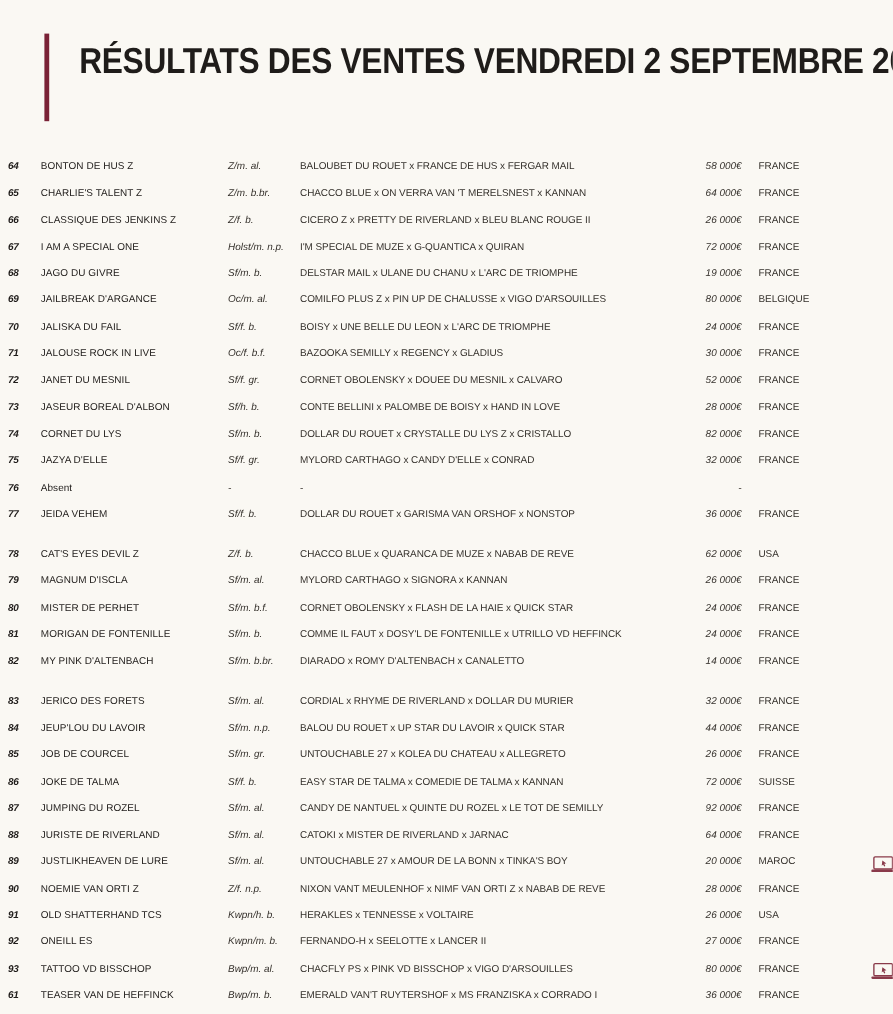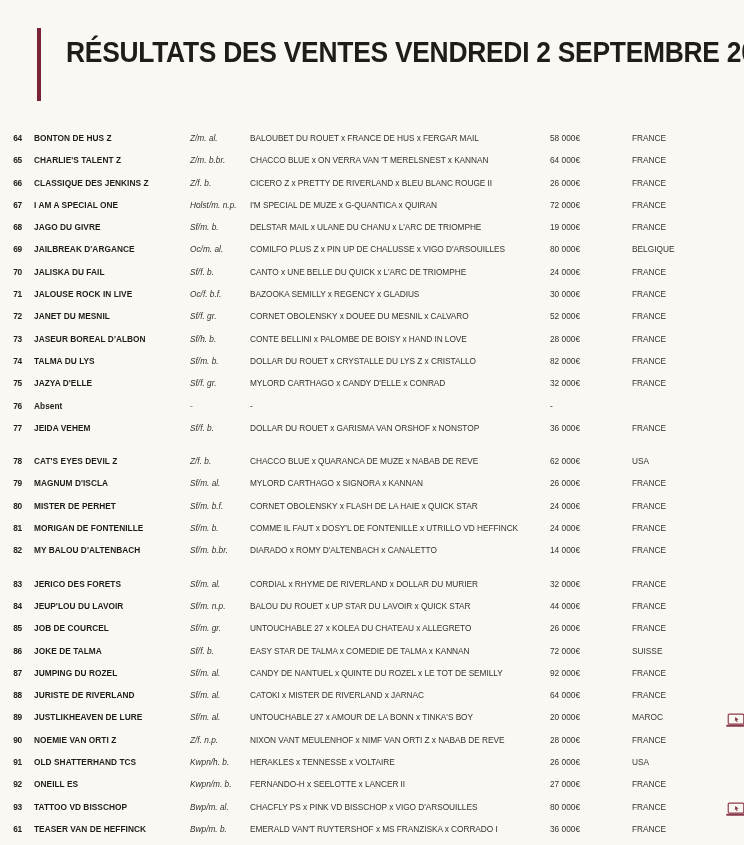--- a/index.html
+++ b/index.html
@@ -67,30 +67,31 @@
     vertical-align: top;
     font-size: 8.3px;
     line-height: 20.3px;
     height: 20.3px;
     white-space: nowrap;
     overflow: hidden;
   }
   .c-num {
     width: 22px;
     padding-left: 0 !important;
-    text-align: right;
+    text-align: center;
     font-weight: 700;
     font-size: 11px;
     color: #1f1c1a;
     letter-spacing: -0.2px;
+    font-style: italic;
   }
   .c-name {
     width: 152px;
     padding-left: 12px !important;
-    font-weight: 700;
+    font-weight: 400;
     font-size: 8.4px;
     letter-spacing: 0.05px;
     color: #1f1c1a;
   }
   .c-breed {
     width: 60px;
     padding-left: 4px !important;
     font-style: italic;
     font-size: 8px;
     color: #35312c;
@@ -98,23 +99,25 @@
   }
   .c-ped {
     width: 300px;
     padding-left: 0 !important;
     font-size: 8.2px;
     color: #35312c;
     letter-spacing: -0.05px;
   }
   .c-price {
     width: 68px;
+    text-align: right;
     padding-right: 8px !important;
     font-size: 8.6px;
     color: #35312c;
+    font-style: italic;
   }
   .c-country {
     width: 74px;
     padding-left: 6px !important;
     font-size: 8.6px;
     color: #35312c;
   }
   .c-icon {
     width: 60px;
     text-align: center;
@@ -195,21 +198,21 @@
           <td class="c-breed">Oc/m. al.</td>
           <td class="c-ped">COMILFO PLUS Z x PIN UP DE CHALUSSE x VIGO D'ARSOUILLES</td>
           <td class="c-price">80 000€</td>
           <td class="c-country">BELGIQUE</td>
           <td class="c-icon"></td>
         </tr>
         <tr>
           <td class="c-num">70</td>
           <td class="c-name">JALISKA DU FAIL</td>
           <td class="c-breed">Sf/f. b.</td>
-          <td class="c-ped">CANTO x UNE BELLE DU QUICK x L'ARC DE TRIOMPHE</td>
+          <td class="c-ped">BOISY x UNE BELLE DU LEON x L'ARC DE TRIOMPHE</td>
           <td class="c-price">24 000€</td>
           <td class="c-country">FRANCE</td>
           <td class="c-icon"></td>
         </tr>
         <tr>
           <td class="c-num">71</td>
           <td class="c-name">JALOUSE ROCK IN LIVE</td>
           <td class="c-breed">Oc/f. b.f.</td>
           <td class="c-ped">BAZOOKA SEMILLY x REGENCY x GLADIUS</td>
           <td class="c-price">30 000€</td>
@@ -229,21 +232,21 @@
           <td class="c-num">73</td>
           <td class="c-name">JASEUR BOREAL D'ALBON</td>
           <td class="c-breed">Sf/h. b.</td>
           <td class="c-ped">CONTE BELLINI x PALOMBE DE BOISY x HAND IN LOVE</td>
           <td class="c-price">28 000€</td>
           <td class="c-country">FRANCE</td>
           <td class="c-icon"></td>
         </tr>
         <tr>
           <td class="c-num">74</td>
-          <td class="c-name">TALMA DU LYS</td>
+          <td class="c-name">CORNET DU LYS</td>
           <td class="c-breed">Sf/m. b.</td>
           <td class="c-ped">DOLLAR DU ROUET x CRYSTALLE DU LYS Z x CRISTALLO</td>
           <td class="c-price">82 000€</td>
           <td class="c-country">FRANCE</td>
           <td class="c-icon"></td>
         </tr>
         <tr>
           <td class="c-num">75</td>
           <td class="c-name">JAZYA D'ELLE</td>
           <td class="c-breed">Sf/f. gr.</td>
@@ -304,21 +307,21 @@
           <td class="c-num">81</td>
           <td class="c-name">MORIGAN DE FONTENILLE</td>
           <td class="c-breed">Sf/m. b.</td>
           <td class="c-ped">COMME IL FAUT x DOSY'L DE FONTENILLE x UTRILLO VD HEFFINCK</td>
           <td class="c-price">24 000€</td>
           <td class="c-country">FRANCE</td>
           <td class="c-icon"></td>
         </tr>
         <tr>
           <td class="c-num">82</td>
-          <td class="c-name">MY BALOU D'ALTENBACH</td>
+          <td class="c-name">MY PINK D'ALTENBACH</td>
           <td class="c-breed">Sf/m. b.br.</td>
           <td class="c-ped">DIARADO x ROMY D'ALTENBACH x CANALETTO</td>
           <td class="c-price">14 000€</td>
           <td class="c-country">FRANCE</td>
           <td class="c-icon"></td>
         </tr>
         <tr class="spacer">
           <td colspan="7"></td>
         </tr>
         <tr>

